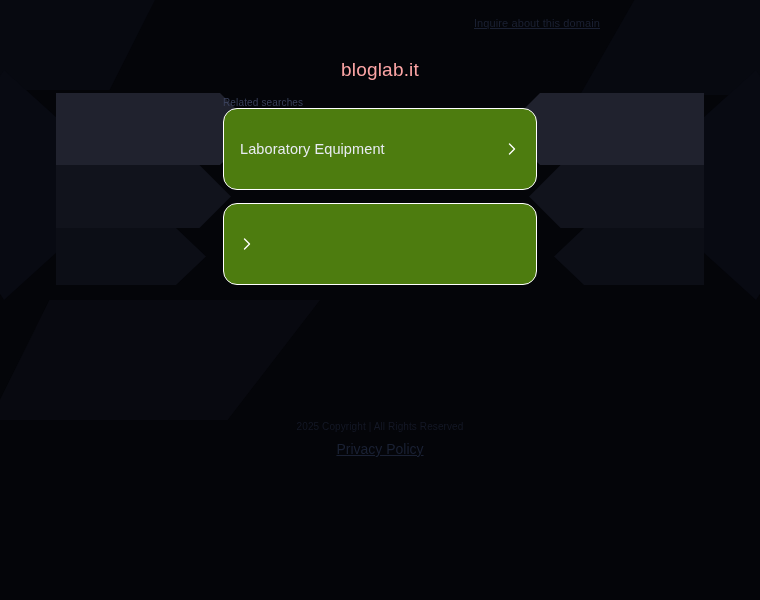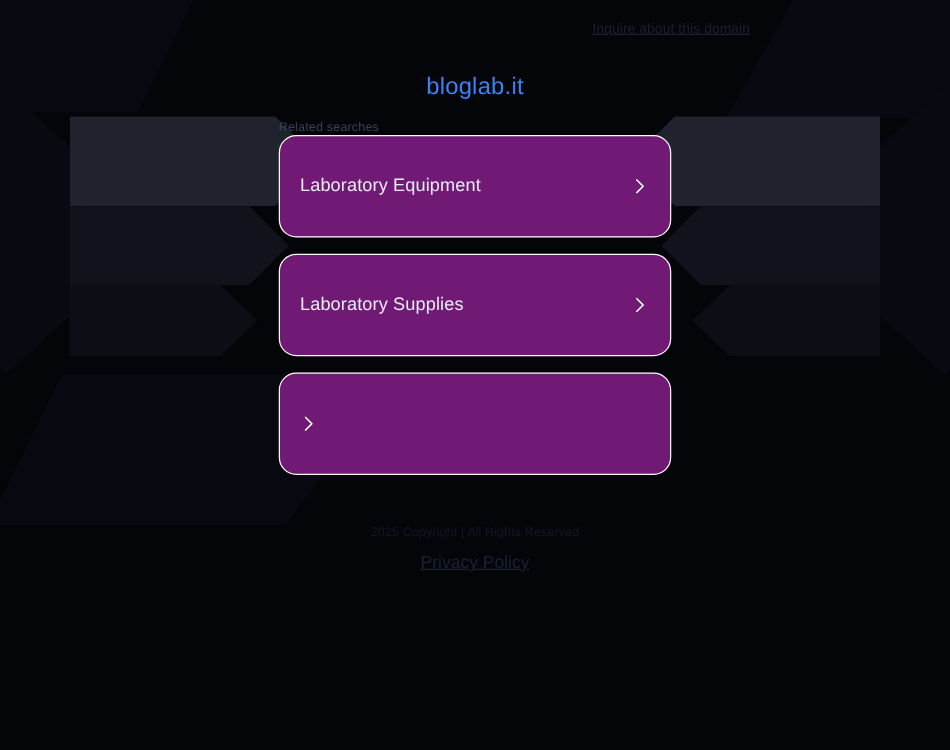--- a/index.html
+++ b/index.html
@@ -117,21 +117,21 @@
     cursor: pointer;
     letter-spacing: .1px;
   }
 
   #page-title {
     position: absolute;
     top: 59px;
     left: 0;
     width: 100%;
     text-align: center;
-    color: #3b82f6;
+    color: #fca5a5;
     font-size: 19px;
     font-weight: 400;
     letter-spacing: .2px;
   }
 
   #related-label {
     position: absolute;
     top: 97px;
     left: 223px;
     color: #39405a;
@@ -143,21 +143,21 @@
     position: absolute;
     top: 108px;
     left: 223px;
     width: 314px;
   }
   .card {
     position: relative;
     box-sizing: border-box;
     height: 82px;
     margin-bottom: 13px;
-    background: #701a75;
+    background: #4d7c0f;
     border: 1.6px solid #ffffff;
     border-radius: 14px;
     display: flex;
     align-items: center;
     justify-content: space-between;
     padding: 0 17px 0 16px;
     cursor: pointer;
   }
   .card-label {
     color: #e8ebf2;
@@ -227,28 +227,20 @@
 
       <div class="card">
         <span class="card-label">Laboratory Equipment</span>
         <span class="chev">
           <svg viewBox="0 0 14 14" width="14" height="14" aria-hidden="true">
             <polyline points="4.5,2 9.5,7 4.5,12" fill="none" stroke="#ffffff" stroke-width="1.4" stroke-linecap="round" stroke-linejoin="round"></polyline>
           </svg>
         </span>
       </div>
 
-      <div class="card">
-        <span class="card-label">Laboratory Supplies</span>
-        <span class="chev">
-          <svg viewBox="0 0 14 14" width="14" height="14" aria-hidden="true">
-            <polyline points="4.5,2 9.5,7 4.5,12" fill="none" stroke="#ffffff" stroke-width="1.4" stroke-linecap="round" stroke-linejoin="round"></polyline>
-          </svg>
-        </span>
-      </div>
 
       <div class="card">
         <span class="chev">
           <svg viewBox="0 0 14 14" width="14" height="14" aria-hidden="true">
             <polyline points="4.5,2 9.5,7 4.5,12" fill="none" stroke="#ffffff" stroke-width="1.4" stroke-linecap="round" stroke-linejoin="round"></polyline>
           </svg>
         </span>
       </div>
 
     </div>

